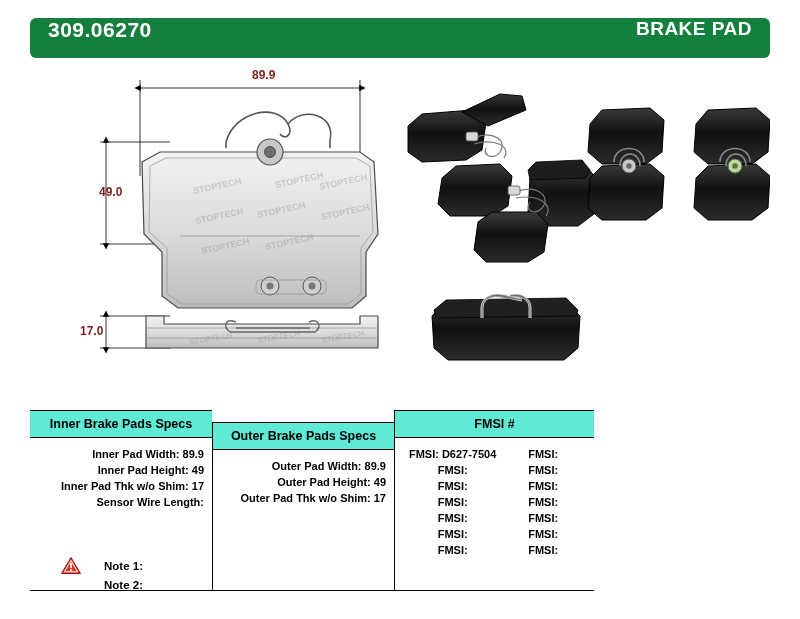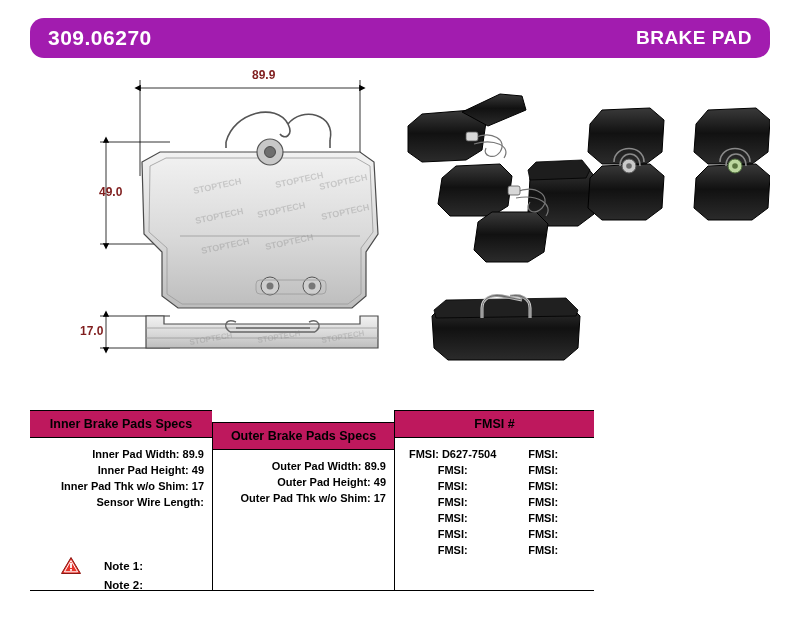--- a/index.html
+++ b/index.html
@@ -16,24 +16,24 @@
     overflow: hidden;
   }
 
   
   .header {
     position: absolute;
     left: 30px;
     top: 18px;
     width: 740px;
     height: 40px;
-    background: #a21caf;
-    border-radius: 14px;
+    background: #15803d;
+    border-radius: 6px;
     display: flex;
-    align-items: center;
+    align-items: flex-start;
     justify-content: space-between;
     box-sizing: border-box;
     padding: 0 18px;
   }
   .header .part-number {
     color: #ffffff;
     font-size: 21px;
     font-weight: bold;
     letter-spacing: 0.5px;
   }
@@ -75,21 +75,21 @@
   }
   .spec-col + .spec-col {
     border-left: 1px solid #000;
   }
   .col-inner  { width: 182px; }
   .col-outer  { width: 182px; margin-top: 12px; }
   .col-fmsi   { width: 200px; }
   .col-related{ width: 176px; }
 
   .spec-head {
-    background: #be185d;
+    background: #5eead4;
     text-align: center;
     font-size: 12.5px;
     font-weight: bold;
     padding: 6px 0 6px 0;
     border-bottom: 1px solid #000;
   }
   .spec-body {
     padding: 8px 8px 14px 8px;
     min-height: 118px;
   }

